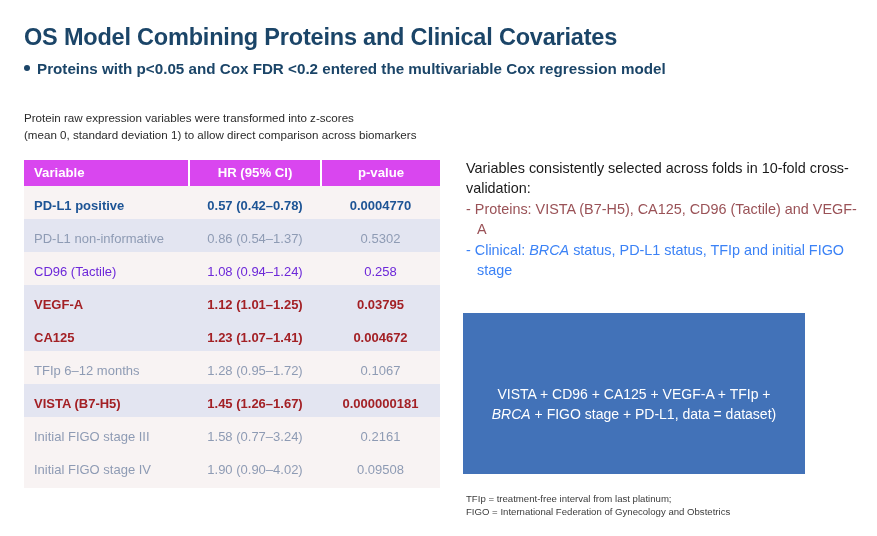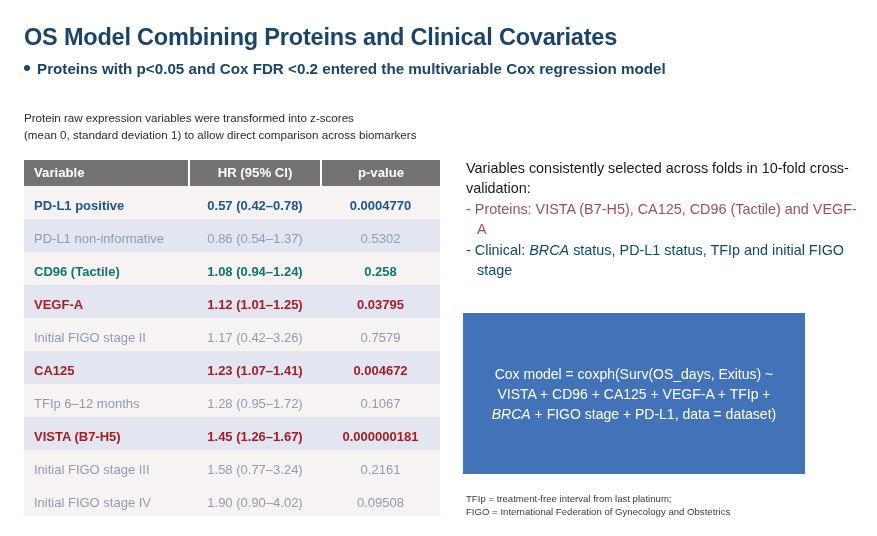--- a/index.html
+++ b/index.html
@@ -62,21 +62,21 @@
   
   #results-table {
     position: absolute;
     left: 24px;
     top: 160px;
     width: 416px;
     border-collapse: collapse;
     table-layout: fixed;
   }
   #results-table th {
-    background: #737373;
+    background: #d946ef;
     color: #ffffff;
     font-size: 13.2px;
     font-weight: bold;
     padding: 5px 0 6px 0;
     text-align: center;
     border-right: 2px solid #ffffff;
   }
   #results-table th:last-child { border-right: none; }
   #results-table th.col-var {
     text-align: left;
@@ -94,21 +94,21 @@
   #results-table th.col-hr  { width: 130px; }
   #results-table th.col-p   { width: 118px; margin-left: 40px; }
 
   tr.row-a td { background: #f8f3f3; }
   tr.row-b td { background: #e3e5f1; }
 
   
   .t-blue-bold  { color: #1d5495; font-weight: bold; }
   .t-blue-dim   { color: #8e9bb4; font-weight: normal; }
   .t-red-bold   { color: #a32025; font-weight: bold; }
-  .t-red-dim    { color: #0f766e; font-weight: bold; }
+  .t-red-dim    { color: #6d28d9; font-weight: normal; }
   .ital { font-style: italic; }
 
   #table-bottom-strip {
     position: absolute;
     left: 24px;
     top: 479px;
     width: 416px;
     height: 9px;
     background: #f8f3f3;
   }
@@ -126,21 +126,21 @@
     line-height: 20px;
   }
   .cv-bullet {
     font-size: 14.4px;
     line-height: 20px;
     margin-top: 1px;
     padding-left: 11px;
     text-indent: -11px;
   }
   .cv-proteins { color: #9a5257; }
-  .cv-clinical { color: #0c4a6e; }
+  .cv-clinical { color: #3b82f6; }
 
   
   #formula-box {
     position: absolute;
     left: 463px;
     top: 313px;
     width: 342px;
     height: 161px;
     background: #4272b8;
     box-sizing: border-box;
@@ -203,25 +203,20 @@
       <tr class="row-a">
         <td class="c-var t-red-dim">CD96 (Tactile)</td>
         <td class="c-hr t-red-dim">1.08 (0.94–1.24)</td>
         <td class="c-p t-red-dim">0.258</td>
       </tr>
       <tr class="row-b">
         <td class="c-var t-red-bold">VEGF-A</td>
         <td class="c-hr t-red-bold">1.12 (1.01–1.25)</td>
         <td class="c-p t-red-bold">0.03795</td>
       </tr>
-      <tr class="row-a">
-        <td class="c-var t-blue-dim">Initial FIGO stage II</td>
-        <td class="c-hr t-blue-dim">1.17 (0.42–3.26)</td>
-        <td class="c-p t-blue-dim">0.7579</td>
-      </tr>
       <tr class="row-b">
         <td class="c-var t-red-bold">CA125</td>
         <td class="c-hr t-red-bold">1.23 (1.07–1.41)</td>
         <td class="c-p t-red-bold">0.004672</td>
       </tr>
       <tr class="row-a">
         <td class="c-var t-blue-dim">TFIp 6–12 months</td>
         <td class="c-hr t-blue-dim">1.28 (0.95–1.72)</td>
         <td class="c-p t-blue-dim">0.1067</td>
       </tr>
@@ -247,21 +242,21 @@
 <div id="right-panel">
   <div id="cv-heading">Variables consistently selected across folds in 10-fold cross-validation:</div>
   <div class="cv-bullet cv-proteins">- Proteins: VISTA (B7-H5), CA125, CD96 (Tactile) and VEGF-A</div>
   <div class="cv-bullet cv-clinical">
     <span>- Clinical: </span><span class="ital">BRCA</span><span> status, PD-L1 status, TFIp and initial FIGO stage</span>
   </div>
 </div>
 
 <div id="formula-box">
   <div id="formula-text">
-    <span>Cox model = coxph(Surv(OS_days, Exitus) ~</span><br>
+    <br>
     <span>VISTA + CD96 + CA125 + VEGF-A + TFIp +</span><br>
     <span class="ital">BRCA</span><span> + FIGO stage + PD-L1, data = dataset)</span>
   </div>
 </div>
 
 <div id="footnotes">
   <div>TFIp = treatment-free interval from last platinum;</div>
   <div>FIGO = International Federation of Gynecology and Obstetrics</div>
 </div>
 

